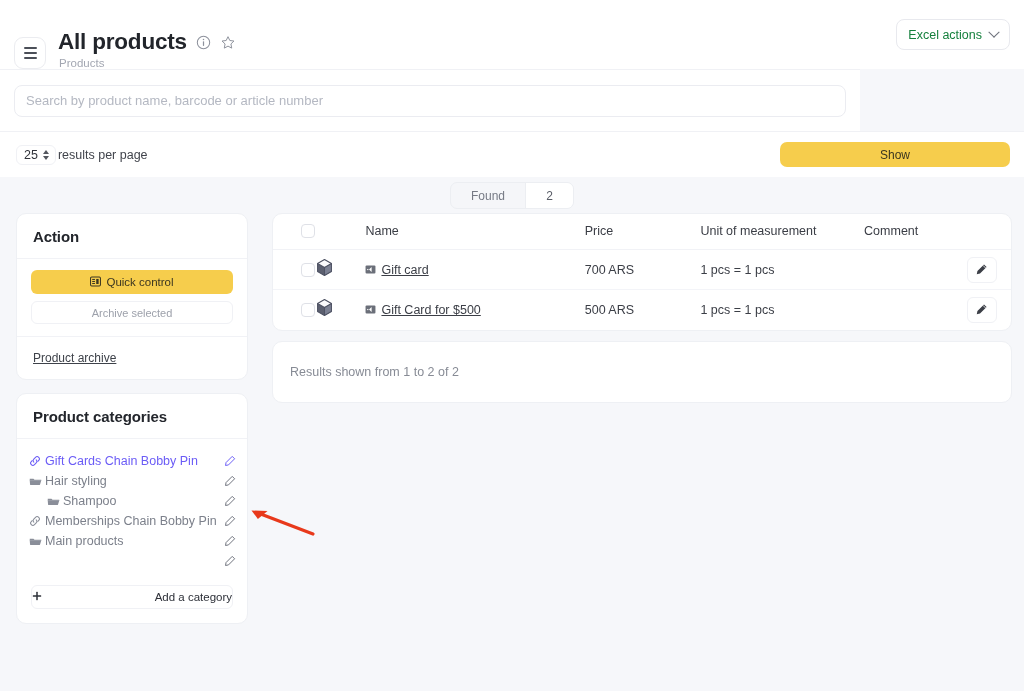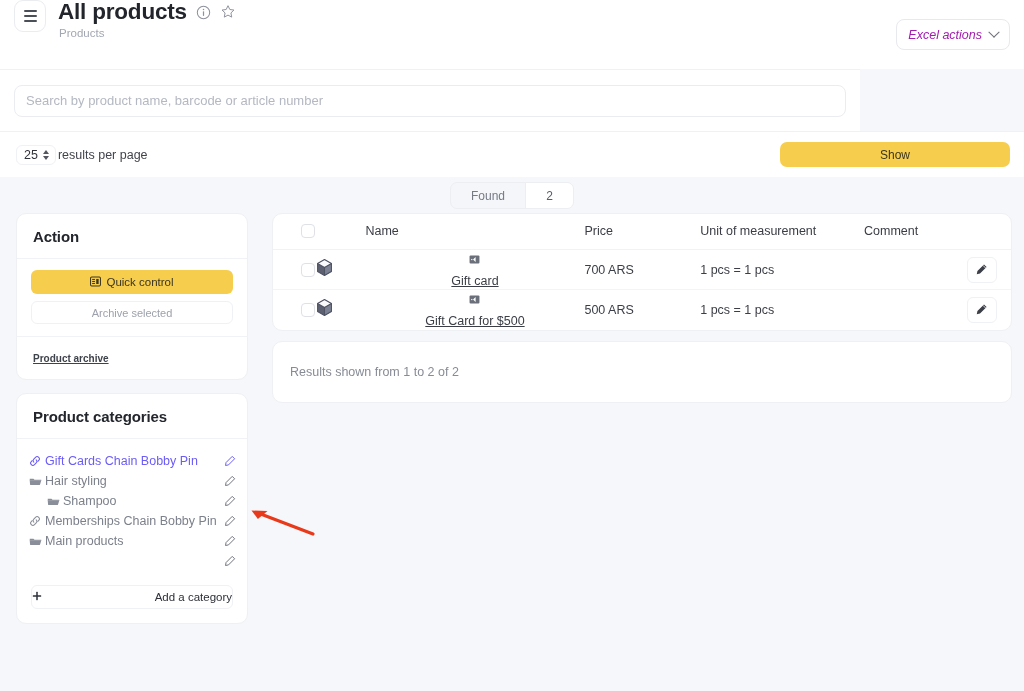--- a/index.html
+++ b/index.html
@@ -7,41 +7,41 @@
     width: 1024px; height: 691px;
     background: #f6f7fa;
     font-family: "Liberation Sans", sans-serif;
     -webkit-font-smoothing: antialiased;
   }
   #app { position: relative; width: 1024px; height: 691px; overflow: hidden; }
 
   
   .header {
     position: absolute; left: 0; top: 0; width: 1024px; height: 69px;
-    background: #ffffff; display: flex; align-items: flex-start;
+    background: #ffffff; display: flex; align-items: flex-end;
   }
   .burger {
     width: 32px; height: 32px; margin-left: 14px;
     border: 1px solid #ebecf0; border-radius: 9px; background: #fff;
     display: flex; flex-direction: column; align-items: center; justify-content: center;
     gap: 3px; cursor: pointer; flex: 0 0 auto;
   }
   .burger i { display: block; width: 13px; height: 2px; background: #4b4f58; border-radius: 1px; }
   .title-wrap { margin-left: 12px; display: flex; flex-direction: column; justify-content: center; }
   .title-row { display: flex; align-items: center; gap: 9px; }
   .page-title { font-size: 22.5px; font-weight: 700; color: #22252b; letter-spacing: -0.2px; line-height: 1.1; }
   .ic { display: inline-flex; align-items: center; justify-content: center; color: #8d919c; }
   .breadcrumb { font-size: 11.5px; color: #a3a7b2; margin-top: 2px; margin-left: 1px; }
 
   .excel-btn {
     position: absolute; right: 14px; top: 19px;
     height: 31px; padding: 0 11px;
     background: #fff; border: 1px solid #e8e9ee; border-radius: 8px;
     display: flex; align-items: center; gap: 8px; cursor: pointer;
-    font-size: 12.5px; color: #a21caf; font-style: italic;
+    font-size: 12.5px; color: #15803d;
   }
   .chev { width: 8px; height: 8px; border-right: 1.6px solid #6d717b; border-bottom: 1.6px solid #6d717b;
           transform: rotate(45deg) translate(-2px,-2px); }
 
   
   .searchbar {
     position: absolute; left: 0; top: 69px; width: 860px; height: 62px;
     background: #fff; border-top: 1px solid #f0f1f5; display: flex; align-items: center;
   }
   .search-input {
@@ -97,21 +97,21 @@
     width: 100%; height: 24px; background: #f6cd4c; border: none; border-radius: 6px;
     display: flex; align-items: center; justify-content: center; gap: 5px; cursor: pointer;
     font-size: 11.5px; color: #3a3520; font-family: "Liberation Sans", sans-serif;
   }
   .btn-archive {
     width: 100%; height: 23px; margin-top: 7px; background: #fff;
     border: 1px solid #f0f1f5; border-radius: 6px; cursor: pointer;
     font-size: 11px; color: #9da1ab; font-family: "Liberation Sans", sans-serif;
   }
   .card-foot { padding: 11px 16px 13px; border-top: 1px solid #f1f2f6; }
-  .link-underline { font-size: 10px; color: #3e424a; text-decoration: underline; cursor: pointer; font-weight: bold; }
+  .link-underline { font-size: 12px; color: #3e424a; text-decoration: underline; cursor: pointer; }
 
   .cat-card { position: absolute; left: 16px; top: 393px; width: 232px; }
   .cat-list { padding: 12px 8px 4px 12px; }
   .cat-row { display: flex; align-items: center; height: 20px; cursor: pointer; }
   .cat-icon { width: 16px; flex: 0 0 16px; display: flex; align-items: center; justify-content: flex-start; }
   .cat-name { font-size: 12.5px; color: #7c808b; flex: 1 1 auto; white-space: nowrap; }
   .cat-row.active .cat-name { color: #6b5cf6; }
   .cat-row.indent { padding-left: 18px; }
   .pencil-small { width: 18px; flex: 0 0 18px; display: flex; align-items: center; justify-content: center; cursor: pointer; }
   .btn-addcat {
@@ -136,21 +136,21 @@
   .col-cmt   { width: 90px; }
   .col-act   { width: 60px; }
   tbody td { padding: 0; height: 40px; border-bottom: 1px solid #f3f4f8; vertical-align: middle; }
   tbody tr:last-child td { border-bottom: none; }
   .cell-txt { font-size: 12.5px; color: #3b3e46; }
   .chk {
     width: 14px; height: 14px; border: 1px solid #dfe1e7; border-radius: 4px; background: #fff;
     cursor: pointer; display: block; margin-left: 14px;
   }
   .prod-name { font-size: 12.5px; color: #3b3e46; text-decoration: underline; cursor: pointer; }
-  .name-cell { display: flex; align-items: center; gap: 5px; flex-direction: column; }
+  .name-cell { display: flex; align-items: center; gap: 5px; }
   .pencil-btn {
     width: 30px; height: 26px; border: 1px solid #f0f1f5; border-radius: 6px; background: #fff;
     display: flex; align-items: center; justify-content: center; cursor: pointer; margin: 0 auto;
   }
 
   .results-card {
     position: absolute; left: 272px; top: 341px; width: 740px; height: 62px;
     display: flex; align-items: center;
   }
   .results-text { font-size: 12.5px; color: #878b95; margin-left: 17px; }

